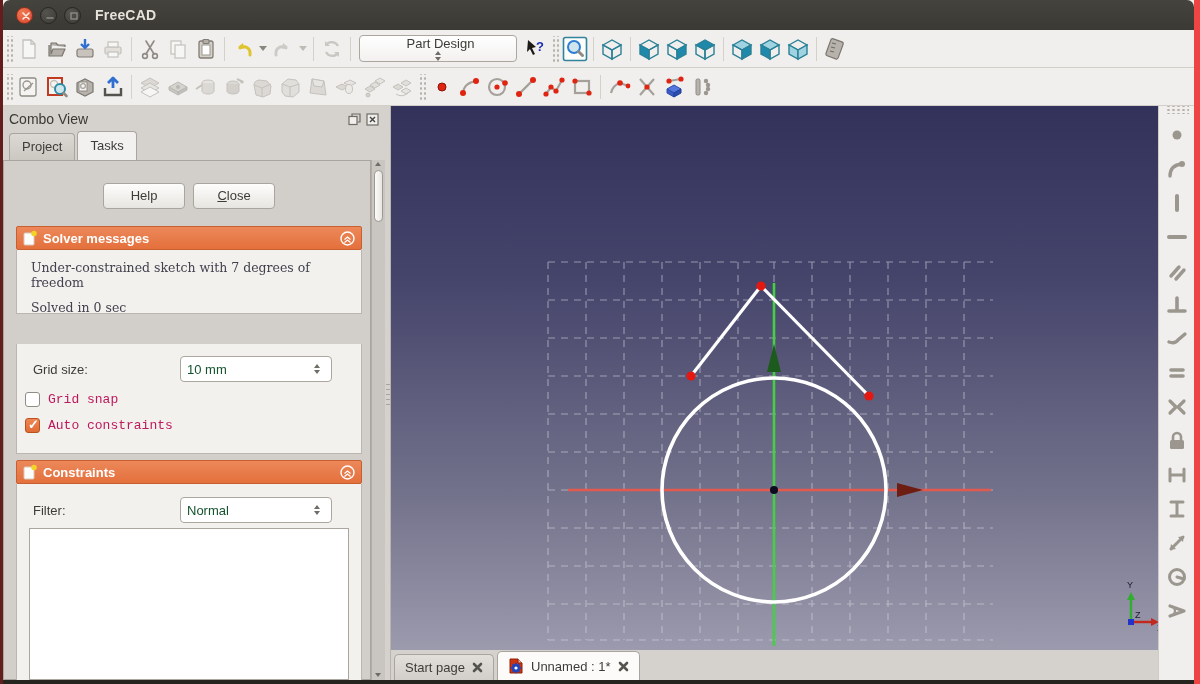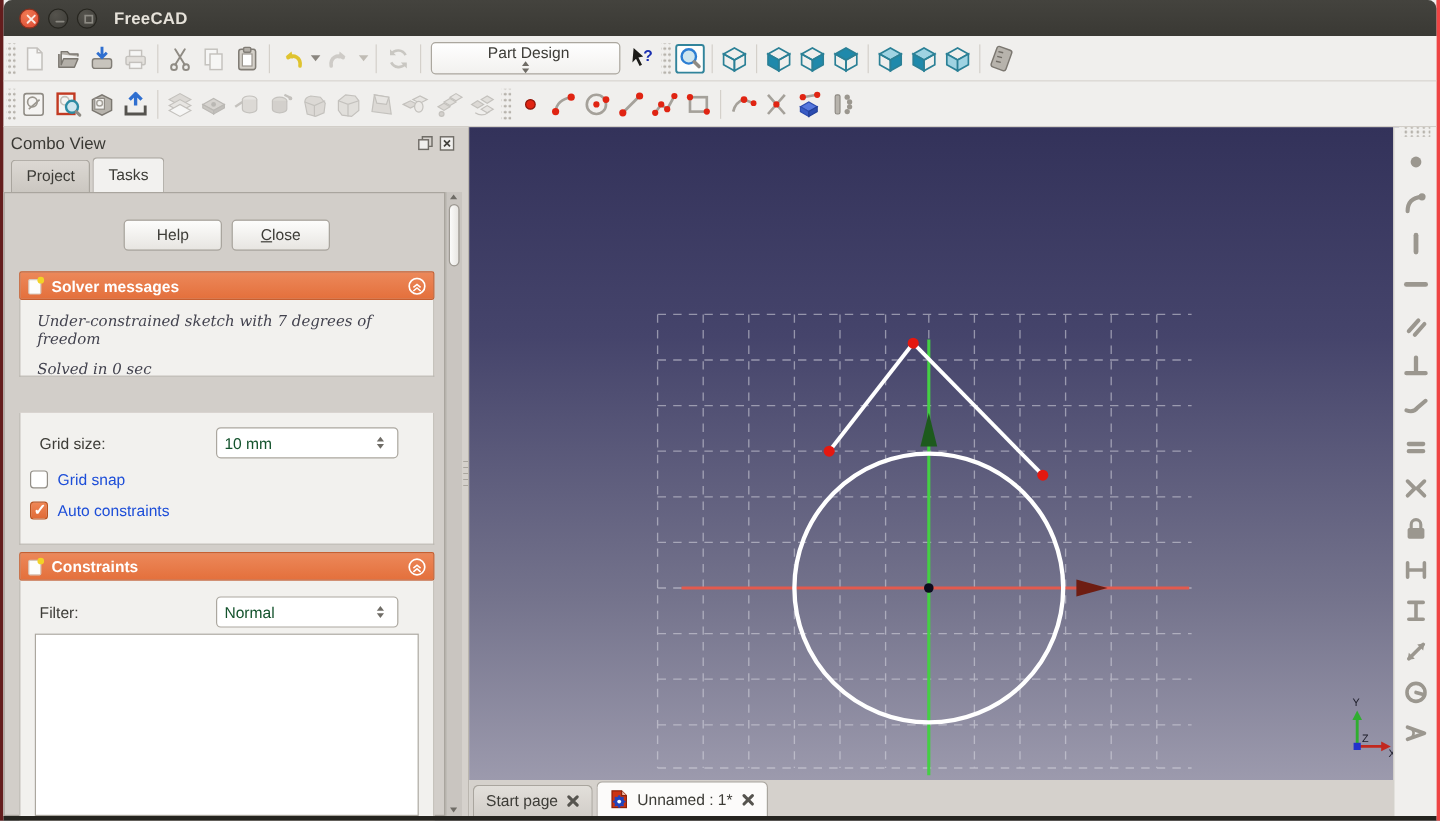--- a/index.html
+++ b/index.html
@@ -1,17 +1,17 @@
 <!DOCTYPE html>
 <html><head>
 <meta charset="utf-8">
 <style>
   * { margin:0; padding:0; box-sizing:border-box; }
   html,body { width:1200px; height:684px; font-family:"Liberation Sans",sans-serif; background:#2b2a27; overflow:hidden; }
-  .window { position:relative; width:1200px; height:684px; background:#f0efed; border-left:3px solid #641d1d; border-right:3px solid #ef4444; }
+  .window { position:relative; width:1200px; height:684px; background:#f0efed; border-left:3px solid #641d1d; border-right:6px solid #ef4444; }
 
   
   .titlebar { position:absolute; left:0; top:0; right:0; height:30px; background:linear-gradient(#44433e,#3a3934); border-radius:7px 7px 0 0; display:flex; align-items:center; }
   .winbtn { width:17px; height:17px; border-radius:50%; margin-left:7px; position:relative; }
   .winbtn.close { background:radial-gradient(circle at 35% 30%, #f07a52, #dc4632); border:1px solid #8e2f1c; margin-left:13px; }
   .winbtn.min,.winbtn.max { background:radial-gradient(circle at 35% 30%, #55534d, #3d3c37); border:1px solid #26251f; }
   .winbtn svg { position:absolute; left:2.5px; top:2.5px; }
   .win-title { color:#e6e2da; font-weight:bold; font-size:14px; margin-left:14px; letter-spacing:.2px; }
 
   
@@ -45,30 +45,30 @@
   .panel-body { position:absolute; left:0; right:14px; top:54px; bottom:0; border:1px solid #a9a59e; background:#d2cec9; overflow:hidden; }
 
   .task-btn { position:absolute; width:82px; height:26px; background:linear-gradient(#fdfdfc,#e7e5e1); border:1px solid #a9a59e; border-radius:4px; font-size:13px; color:#3d3c37; text-align:center; line-height:24px; }
   .task-btn.close-btn::first-letter { text-decoration:underline; }
 
   .sec-h { position:absolute; left:13px; width:346px; height:24px; background:linear-gradient(#ec885a,#e4703c); border:1px solid #c75f30; border-radius:2px; display:flex; align-items:center; padding:0 6px; color:#fff; font-weight:bold; font-size:13px; }
   .sec-h .t { margin-left:6px; }
   .sec-b { position:absolute; left:13px; width:346px; background:#f2f1ee; border:1px solid #bbb7b0; border-top:none; }
   .collapse { margin-left:auto; }
 
-  .solver-msg { font-family:"DejaVu Serif",serif; font-size:12.5px; color:#42424e; margin:10px 0 0 14px;font-style:italic; }
+  .solver-msg { font-family:"DejaVu Serif",serif; font-size:12.5px; color:#42424e; margin:10px 0 0 14px; }
 
   .form-label { position:absolute; font-size:13px; color:#3d3c37; }
   .spinbox { position:absolute; height:26px; width:152px; background:#fff; border:1px solid #aba79f; border-radius:4px; display:flex; align-items:center; padding:0 6px; }
   .spinbox .val { font-size:13px; color:#14532d; flex:1; }
   .cb-row { position:absolute; display:flex; align-items:center; gap:8px; }
   .cb { width:15px; height:15px; border:1px solid #918d86; border-radius:3px; background:#fff; position:relative; }
   .cb.checked { background:linear-gradient(#ef8655,#e06b37); border-color:#b9521f; }
   .cb.checked::after { content:"✓"; position:absolute; left:2px; top:-2px; color:#fff; font-size:13px; font-weight:bold; }
-  .cb-row .cl { font-size:13px; color:#1d4ed8; }
+  .cb-row .cl { font-size:13px; color:#be185d;font-family:Liberation Mono, monospace; }
   .listbox { position:absolute; background:#fff; border:1px solid #aba79f; }
 
   .pscroll { position:absolute; right:0; top:54px; bottom:0; width:14px; background:#c9c5c0; border-left:1px solid #b2aea7; }
   .pthumb { position:absolute; left:2px; right:2px; top:10px; height:52px; background:linear-gradient(90deg,#fbfbfa,#e8e6e2); border:1px solid #9d then; border:1px solid #9d9992; border-radius:5px; }
   .pscroll .car { position:absolute; left:3px; }
 
   .splitter { position:absolute; left:382px; top:106px; width:6px; bottom:4px; background:#d5d1cc; border-right:1px solid #b9b5ae; }
   .splitter .grooves { position:absolute; top:278px; left:1px; width:4px; height:22px;
      background:repeating-linear-gradient(#a9a59e 0 1px, transparent 1px 5px); }
 

